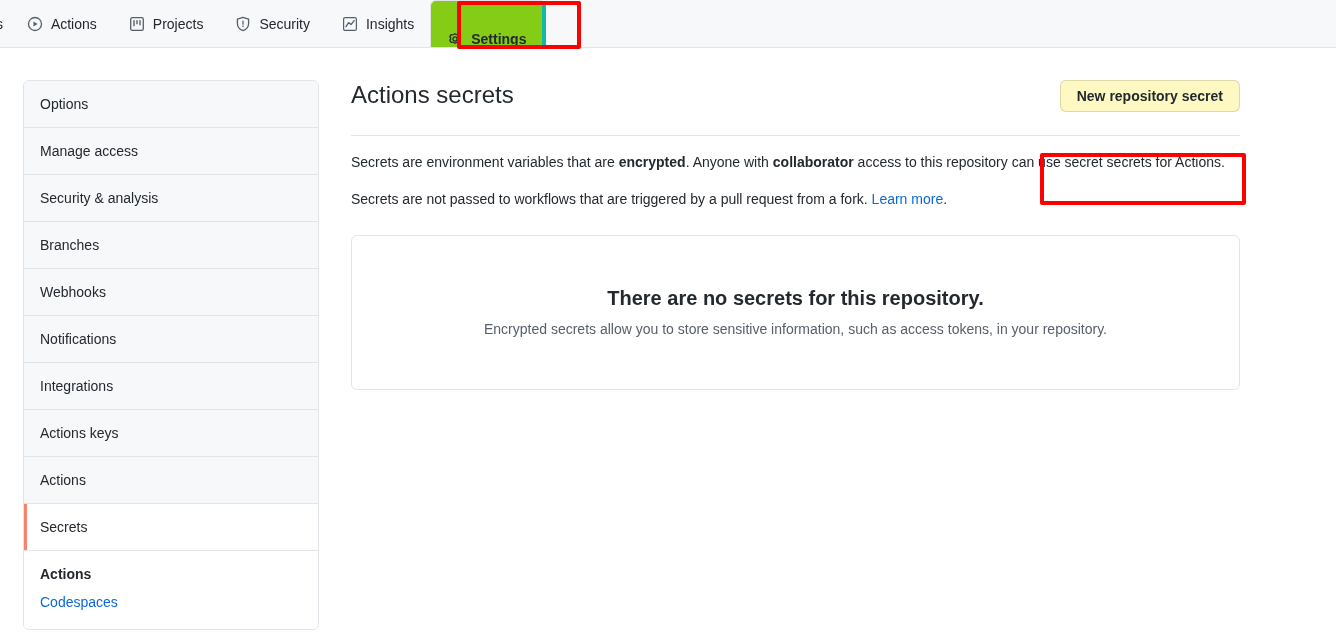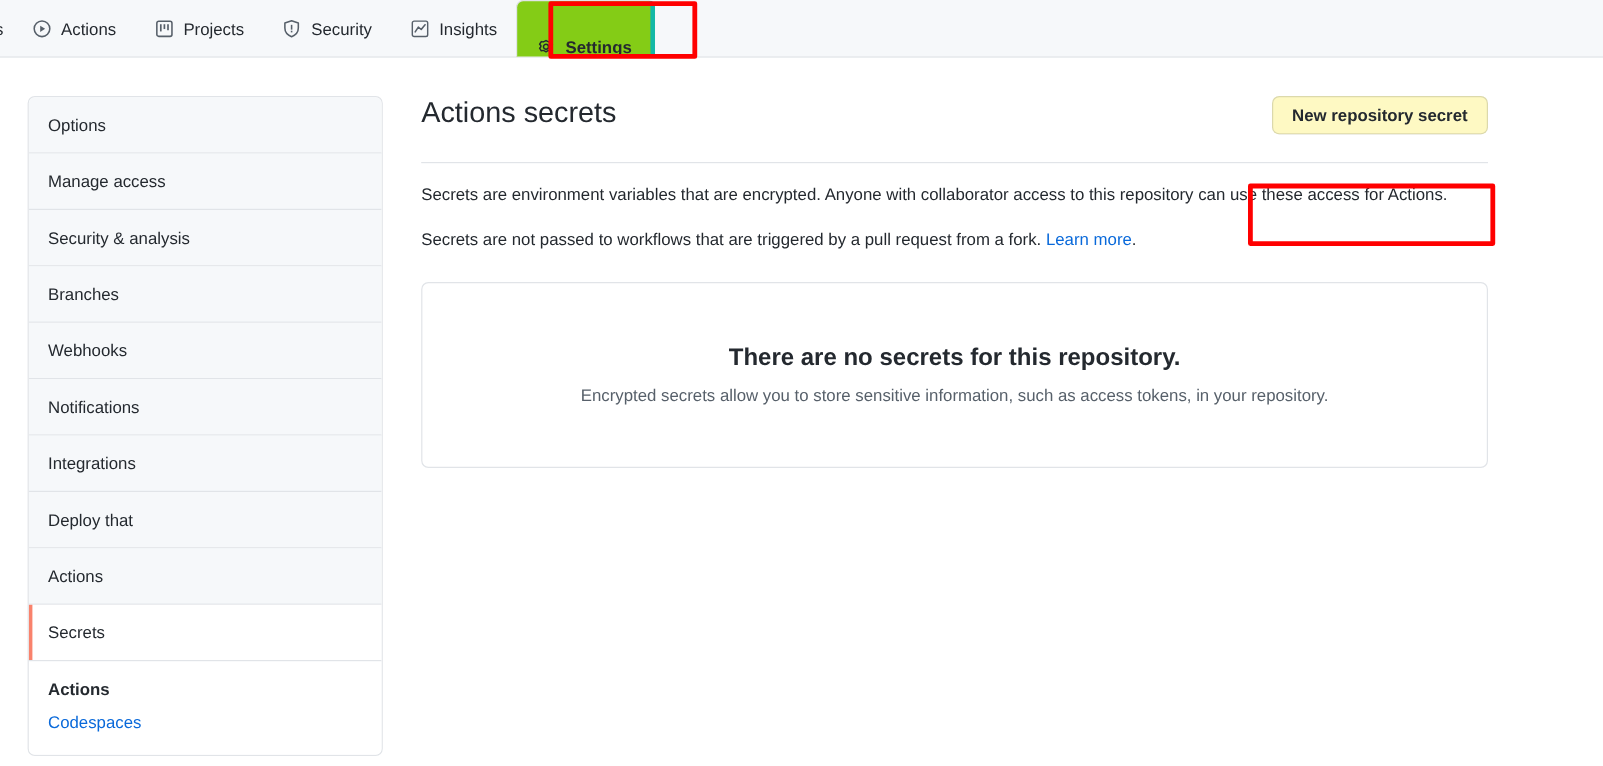--- a/index.html
+++ b/index.html
@@ -179,21 +179,21 @@
     pointer-events: none;
     z-index: 30;
   }
 
   .desc {
     font-size: 14px;
     line-height: 21px;
     color: #24292f;
     margin: 16px 0 0 0;
   }
-  .desc b { font-weight: normal; }
+  .desc b { font-weight: bold; }
   .desc a { color: #0969da; text-decoration: none; }
 
   .blankslate {
     margin-top: 25px;
     border: 1px solid #e1e4e8;
     border-radius: 6px;
     background: #ffffff;
     padding: 49px 24px;
     text-align: center;
   }
@@ -294,21 +294,21 @@
     <a class="side-item" href="#">
       <span>Webhooks</span>
     </a>
     <a class="side-item" href="#">
       <span>Notifications</span>
     </a>
     <a class="side-item" href="#">
       <span>Integrations</span>
     </a>
     <a class="side-item" href="#">
-      <span>Deploy that</span>
+      <span>Actions keys</span>
     </a>
     <a class="side-item" href="#">
       <span>Actions</span>
     </a>
     <a class="side-item selected" href="#">
       <span>Secrets</span>
     </a>
 
     <div class="side-subsection">
       <div class="side-subhead">Actions</div>
@@ -317,21 +317,21 @@
   </nav>
 
   <main class="content">
 
     <div class="content-head">
       <h1 class="page-title">Actions secrets</h1>
       <button class="btn" type="button">New repository secret</button>
     </div>
 
     <p class="desc">
-      <span>Secrets are environment variables that are </span><b>encrypted</b><span>. Anyone with </span><b>collaborator</b><span> access to this repository can use these access for Actions.</span>
+      <span>Secrets are environment variables that are </span><b>encrypted</b><span>. Anyone with </span><b>collaborator</b><span> access to this repository can use secret secrets for Actions.</span>
     </p>
 
     <p class="desc">
       <span>Secrets are not passed to workflows that are triggered by a pull request from a fork. </span><a href="#">Learn more</a><span>.</span>
     </p>
 
     <div class="blankslate">
       <h3 class="blankslate-heading">There are no secrets for this repository.</h3>
       <p class="blankslate-text">Encrypted secrets allow you to store sensitive information, such as access tokens, in your repository.</p>
     </div>

